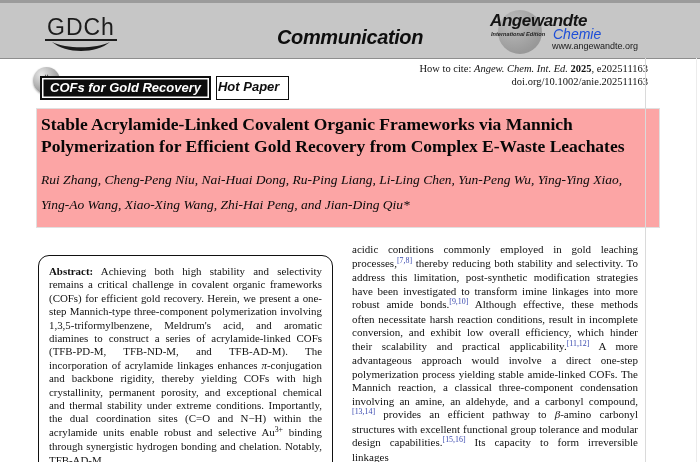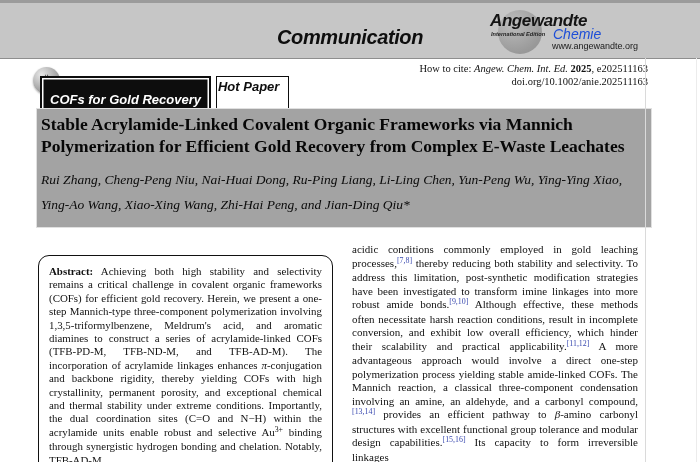--- a/index.html
+++ b/index.html
@@ -37,24 +37,24 @@
   
   .cite{position:absolute;top:63px;right:52px;text-align:right;font-size:10.5px;line-height:12.5px;color:#111;}
   
   .jbadge{position:absolute;left:33px;top:67px;width:27px;height:27px;border-radius:50%;
        background:radial-gradient(circle at 32% 28%,#e8e8e8,#a7a7a7 55%,#6f6f6f);
        box-shadow:0 1px 2px rgba(0,0,0,.35);display:flex;align-items:center;justify-content:center;}
   
   .badges{position:absolute;left:40px;top:76px;display:flex;align-items:stretch;
        font-family:"Liberation Sans","DejaVu Sans",sans-serif;font-style:italic;font-weight:bold;font-size:13px;}
   .badge-topic{background:#0d0d0d;color:#fff;border:2px solid #0d0d0d;box-shadow:inset 0 0 0 1.5px #fff;
-       padding:14px 8px 3px 8px;}
+       padding:2px 8px 3px 8px;}
   .badge-type{background:#fff;color:#0d0d0d;border:1.5px solid #0d0d0d;padding:2px 9px 3px 1px;margin-left:5px;}
   
-  .title-block{position:absolute;left:36px;top:108px;width:604px;border:1px solid #e0e0e0;padding:5px 6px 10px 4px;background:#a3a3a3;}
+  .title-block{position:absolute;left:36px;top:108px;width:604px;border:1px solid #e0e0e0;padding:5px 14px 10px 4px;background:#fca5a5;}
   .title{font-size:17.5px;font-weight:bold;line-height:21.5px;color:#070707;}
   .authors{font-size:13.5px;font-style:italic;line-height:25px;margin-top:10px;color:#0a0a0a;}
   
   .abstract-box{position:absolute;left:38px;top:255px;width:273px;height:400px;
        border:1.3px solid #111;border-radius:11px;padding:9px 10px;background:#fff;}
   .abstract-text{font-size:10.9px;line-height:13.4px;text-align:justify;}
   .right-col{position:absolute;left:352px;top:243px;width:286px;height:400px;
        font-size:11px;line-height:13.5px;text-align:justify;}
   .b{font-weight:bold;}
   .i{font-style:italic;}
@@ -63,20 +63,26 @@
   
   .edge1{position:absolute;top:58px;bottom:0;left:645px;width:1px;background:#dadada;}
   .edge2{position:absolute;top:58px;bottom:0;left:696px;width:1px;background:#ececec;}
 </style>
 </head>
 <body>
 
 <div class="header">
   <div class="top-strip"></div>
 
+  <div class="gdch">
+    <span class="txt">GDCh</span>
+    <svg width="62" height="11" viewBox="0 0 62 11">
+      <path d="M2 0 C16 12 46 12 60 0 C46 7 16 7 2 0 Z" fill="#1c1c1c"></path>
+    </svg>
+  </div>
 
   <div class="comm">Communication</div>
 
   <div class="angw">
     <div class="sphere"></div>
     <div class="l1">Angewandte</div>
     <div class="l2">International Edition</div>
     <div class="l3">Chemie</div>
     <div class="l4">www.angewandte.org</div>
   </div>

